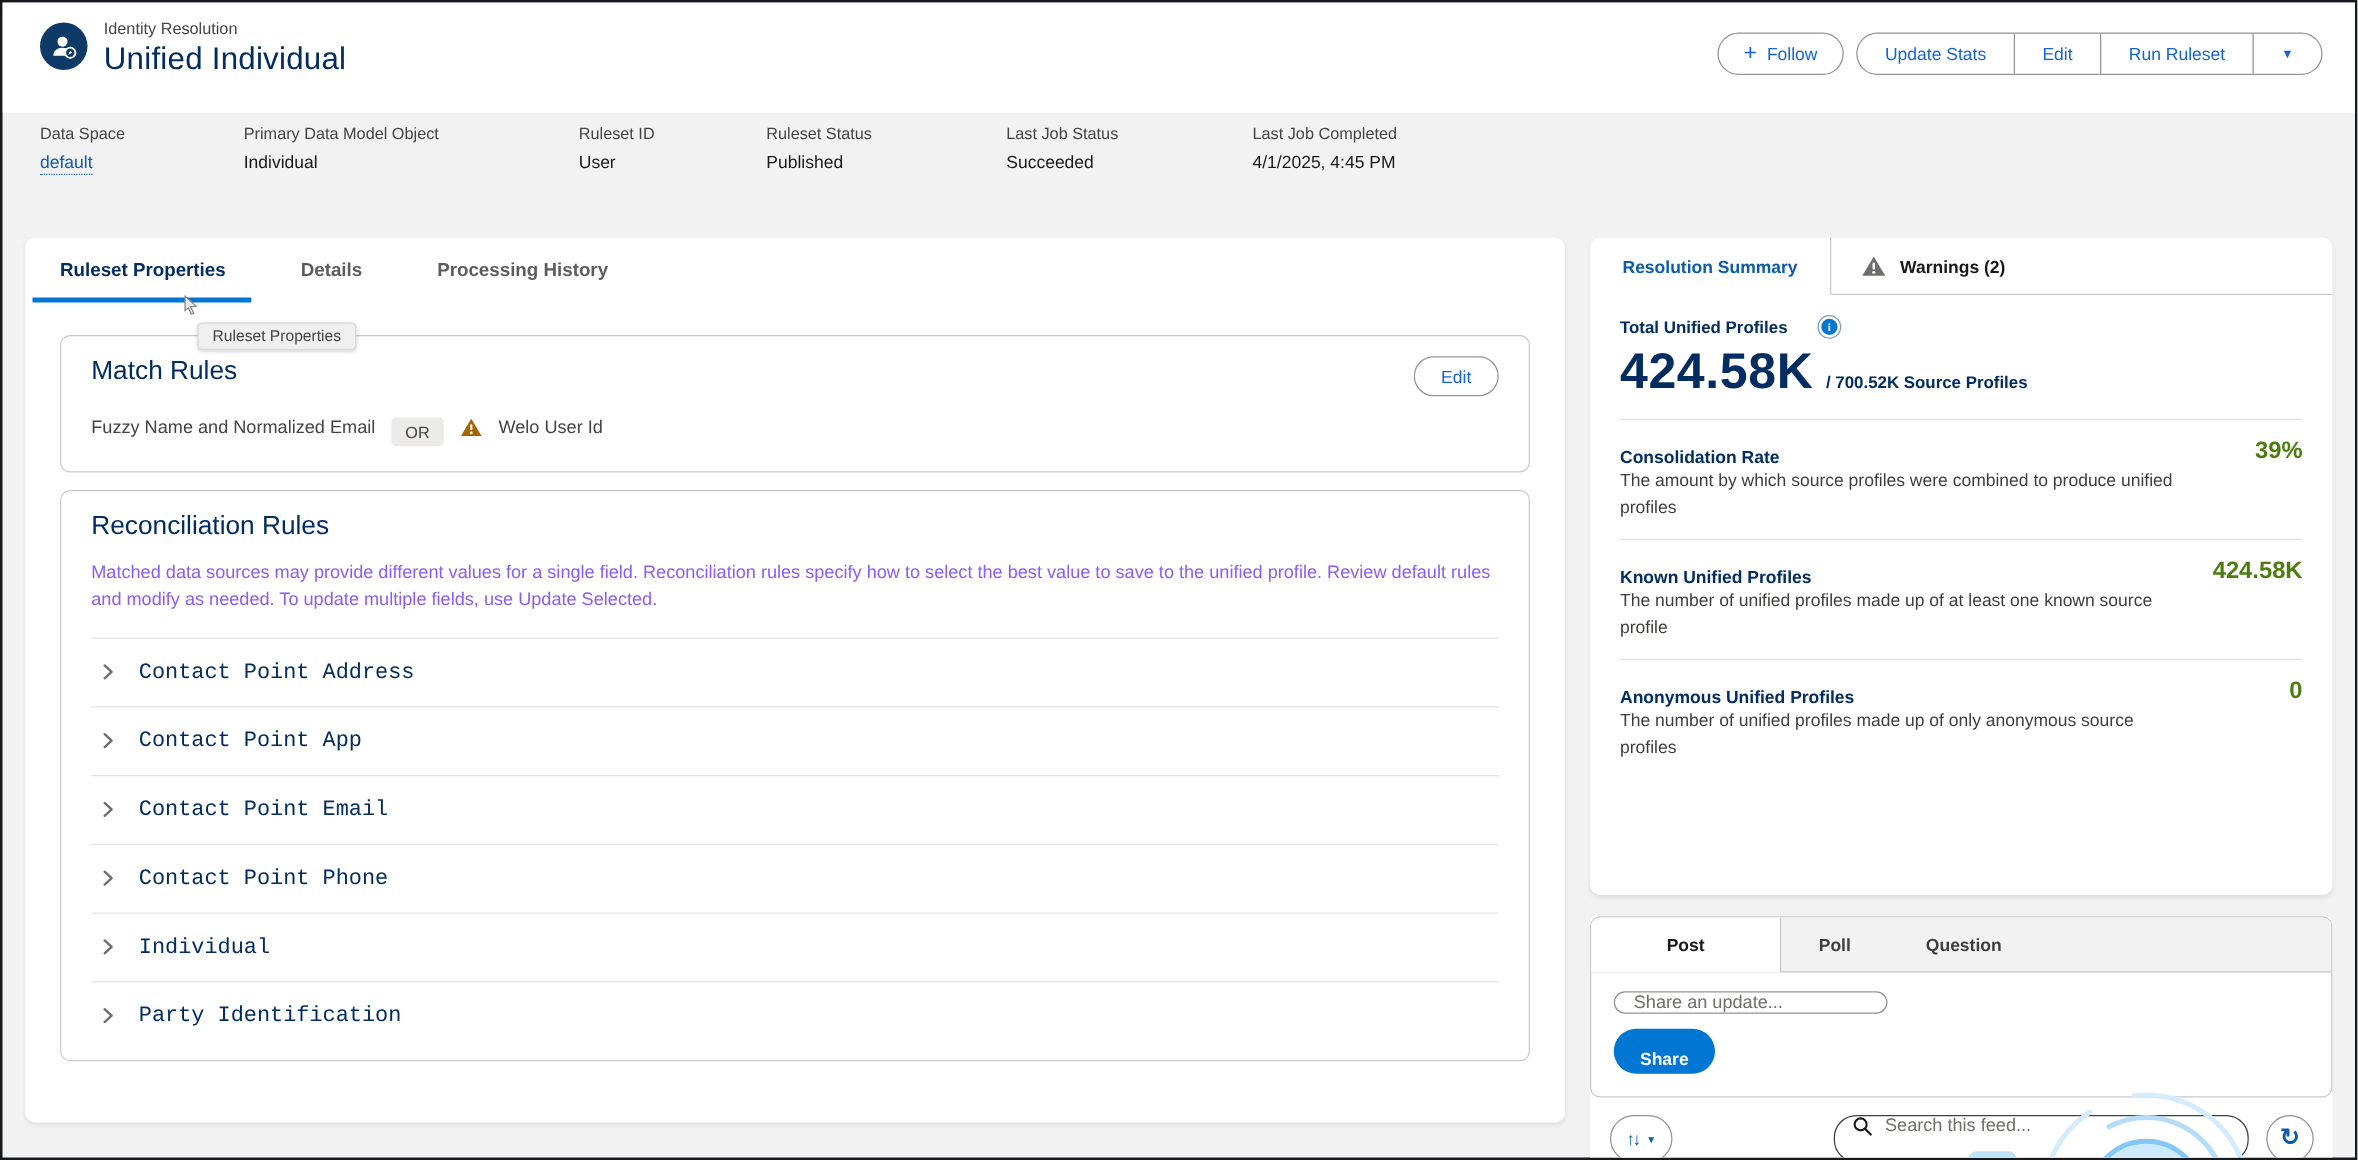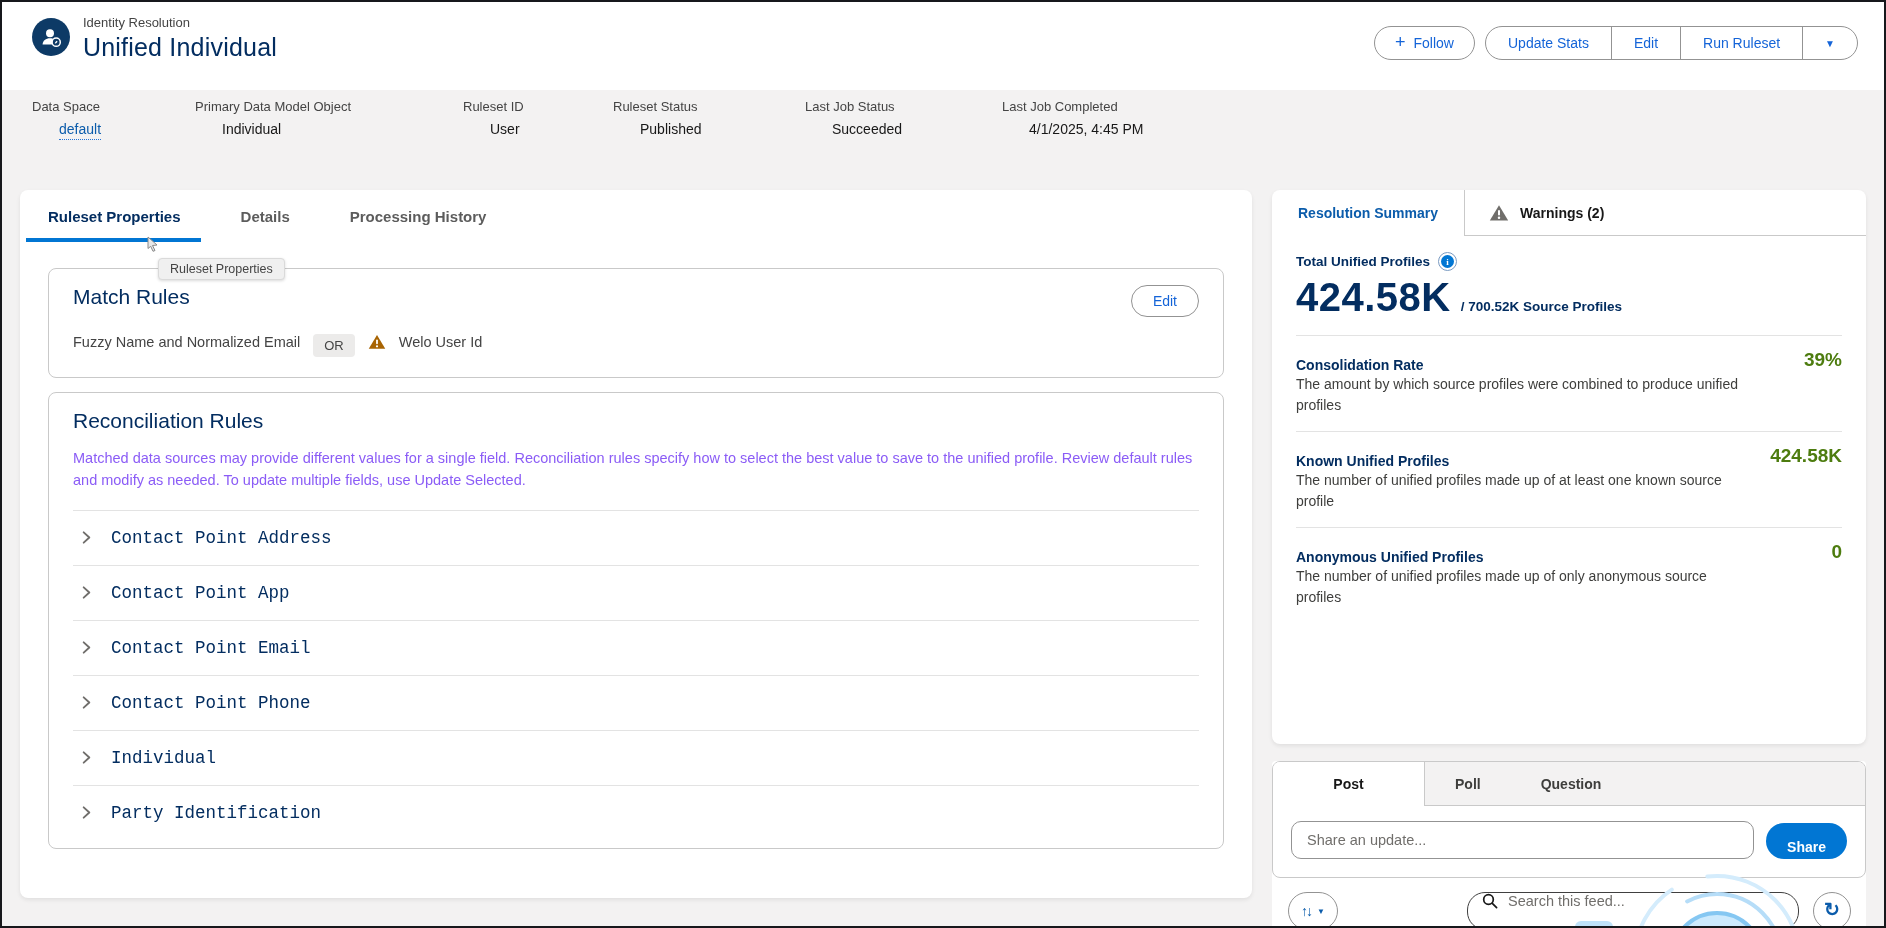--- a/index.html
+++ b/index.html
@@ -25,21 +25,21 @@
   .btn-group .grp-btn { display:flex; align-items:center; padding:0 22px; color:#1464d8;
                font-size:14px; font-weight:500; border-left:1px solid #939393; cursor:pointer;text-align:center; }
   .btn-group .grp-btn:first-child { border-left:none; }
   .plus-glyph { font-size:18px; font-weight:400; margin-right:8px; margin-top:-2px; }
   .caret-glyph { font-size:10px; color:#1464d8; }
 
   
   .infobar { display:flex; padding:9px 0 0 30px; }
   .ifield { padding-right:10px; }
   .ifield .lbl { font-size:13px; color:#444; margin-bottom:7px; }
-  .ifield .val { font-size:14px; color:#181818;margin-left:27px; }
+  .ifield .val { font-size:14px; color:#181818; }
   .w1{width:163px}.w2{width:268px}.w3{width:150px}.w4{width:192px}.w5{width:197px}
   .link-val { color:#0b5cab; display:inline-block; border-bottom:1px dotted #2574d4; padding-bottom:2px; cursor:pointer; }
 
   
   .content { position:absolute; top:188px; left:18px; right:18px; bottom:0;
              display:flex; gap:20px; align-items:flex-start; }
 
   
   .main-card { width:1232px; height:708px; background:#fff; border-radius:8px;
                box-shadow:0 2px 4px rgba(0,0,0,.08); position:relative; }
@@ -74,45 +74,45 @@
   
   .right-col { flex:1; display:flex; flex-direction:column; height:740px; }
   .summary-card { background:#fff; border-radius:8px; box-shadow:0 2px 4px rgba(0,0,0,.08);
                   height:558px; }
   .sum-tabs { display:flex; height:46px; font-size:14px; font-weight:700; }
   .sum-tab-active { display:flex; align-items:center; padding:0 26px; color:#0b5cab;
                     border-right:1px solid #c9c9c9; cursor:pointer; }
   .sum-tabs-rest { flex:1; display:flex; align-items:center; gap:11px; padding-left:24px;
                    border-bottom:1px solid #c9c9c9; color:#181818; cursor:pointer; }
   .sum-body { padding:16px 24px 0 24px; }
-  .total-label-row { display:flex; align-items:center; gap:8px; }
+  .total-label-row { display:flex; align-items:center; gap:24px; }
   .metric-label { font-size:13.5px; font-weight:700; color:#032d60; }
   .info-icon { width:19px; height:19px; border-radius:50%; border:1px solid #7a9bc2;
                display:flex; align-items:center; justify-content:center; cursor:pointer; }
   .info-icon .dot { width:13px; height:13px; border-radius:50%; background:#0176d3; color:#fff;
                     font-size:9px; font-weight:700; display:flex; align-items:center;
                     justify-content:center; font-family:"Liberation Serif", serif; }
   .big-row { display:flex; align-items:baseline; margin-top:4px; }
   .big-number { font-size:40px; font-weight:800; color:#032d60; letter-spacing:.5px; }
   .big-suffix { font-size:13.5px; font-weight:700; color:#032d60; margin-left:10px; }
   .sep { border:none; border-top:1px solid #e3e3e3; margin:15px 0 13px 0; }
-  .metric-head { display:flex; justify-content:space-between; align-items:flex-start; }
+  .metric-head { display:flex; justify-content:space-between; align-items:center; }
   .metric-head .metric-label { font-size:14px; padding-top:8px; }
   .metric-value { font-size:19px; font-weight:700; color:#4d7c0f; }
   .metric-desc { font-size:14px; color:#3e3e3c; line-height:1.5; max-width:455px; margin-top:1px; }
 
   
   .feed-wrap { margin-top:17px; background:#fff; flex:1; position:relative; border-radius:4px; }
   .post-card { border:1px solid #c9c9c9; border-radius:8px; overflow:hidden; background:#fff; }
   .post-tabs { display:flex; background:#f3f2f2; border-bottom:1px solid #c9c9c9; height:44px;
                font-size:14px; font-weight:700; }
   .post-tab-active { background:#fff; width:152px; display:flex; align-items:center; justify-content:center;
                color:#181818; border-right:1px solid #c9c9c9; margin-bottom:-1px; cursor:pointer; }
   .post-tab { display:flex; align-items:center; padding:0 30px; color:#3e3e3c; font-weight:600; cursor:pointer; }
-  .composer { display:flex; gap:12px; align-items:flex-end; padding:15px 18px 18px 18px; }
+  .composer { display:flex; gap:12px; align-items:flex-start; padding:15px 18px 18px 18px;flex-direction:column; }
   .composer input { flex:1; height:38px; border:1px solid #939393; border-radius:10px;
                padding:0 15px; font-size:14.5px; color:#444; outline:none;
                font-family:"Liberation Sans", sans-serif; }
   .composer input::placeholder, .search-box input::placeholder { color:#706e6b; opacity:1; }
   .share-btn { height:36px; padding:16px 21px; border:none; border-radius:18px; background:#0176d3;
                color:#fff; font-size:14px; font-weight:700; cursor:pointer;
                font-family:"Liberation Sans", sans-serif; }
   .feed-controls { display:flex; align-items:center; gap:14px; margin:14px 15px 0 16px; }
   .sort-btn { width:50px; height:38px; border:1px solid #939393; border-radius:19px; background:#fff;
               display:flex; align-items:center; justify-content:center; gap:3px; cursor:pointer; }

